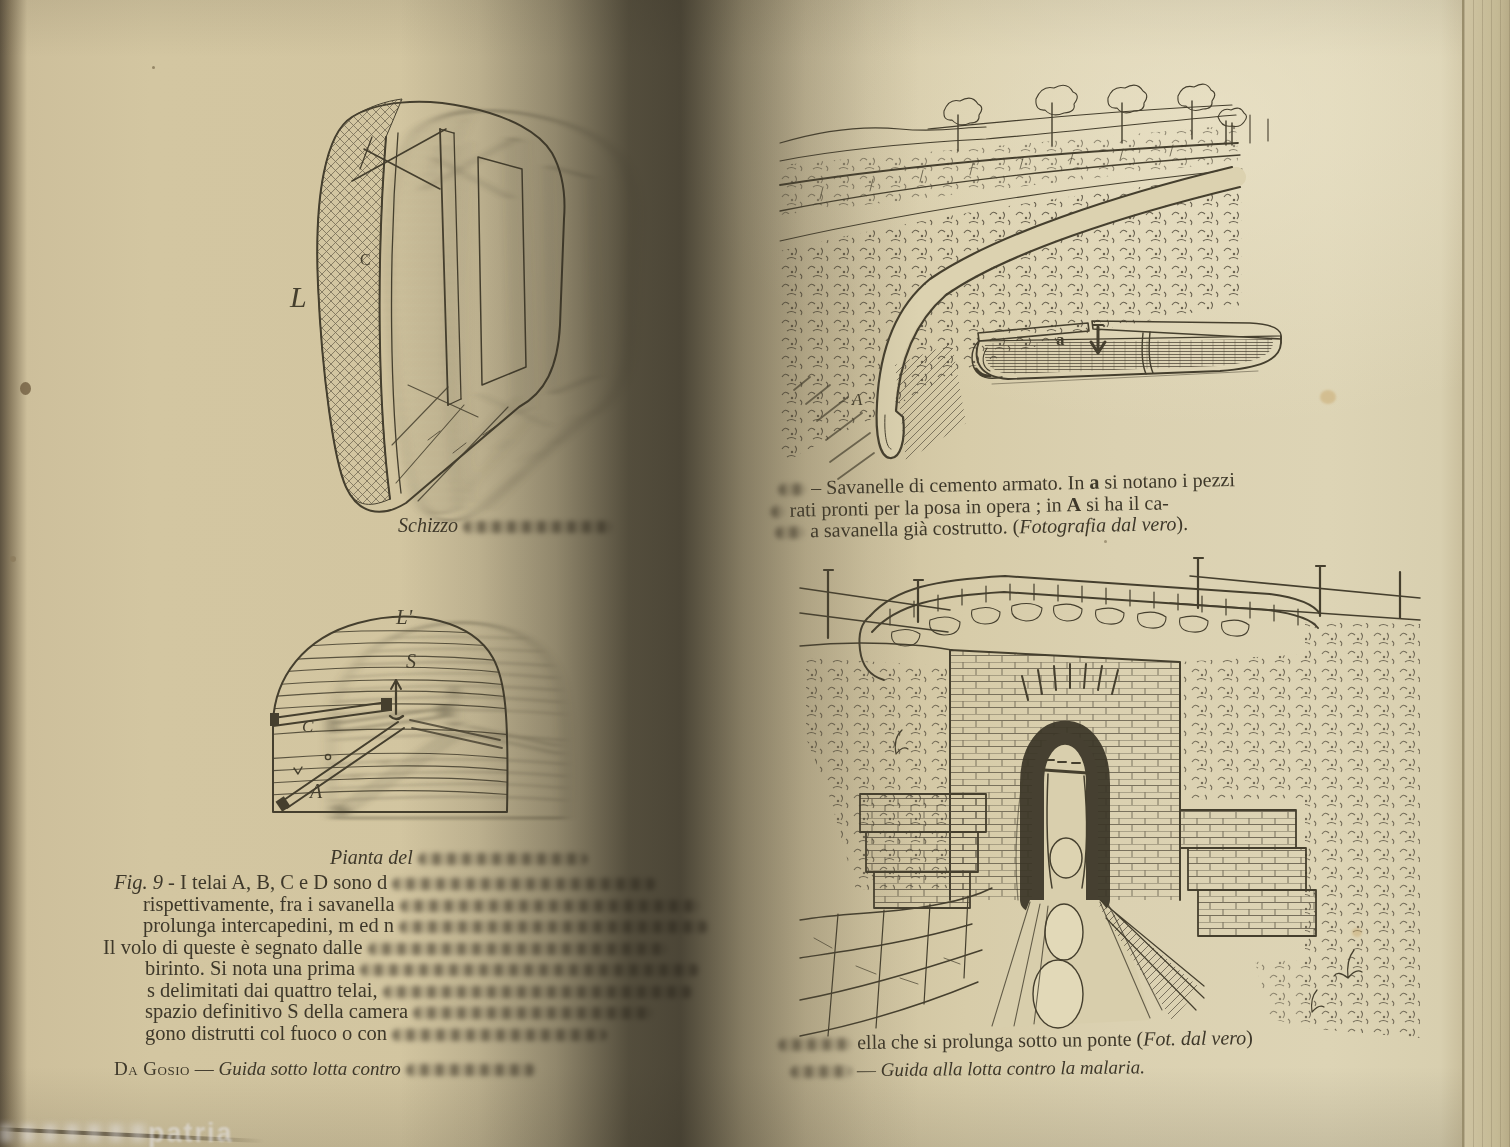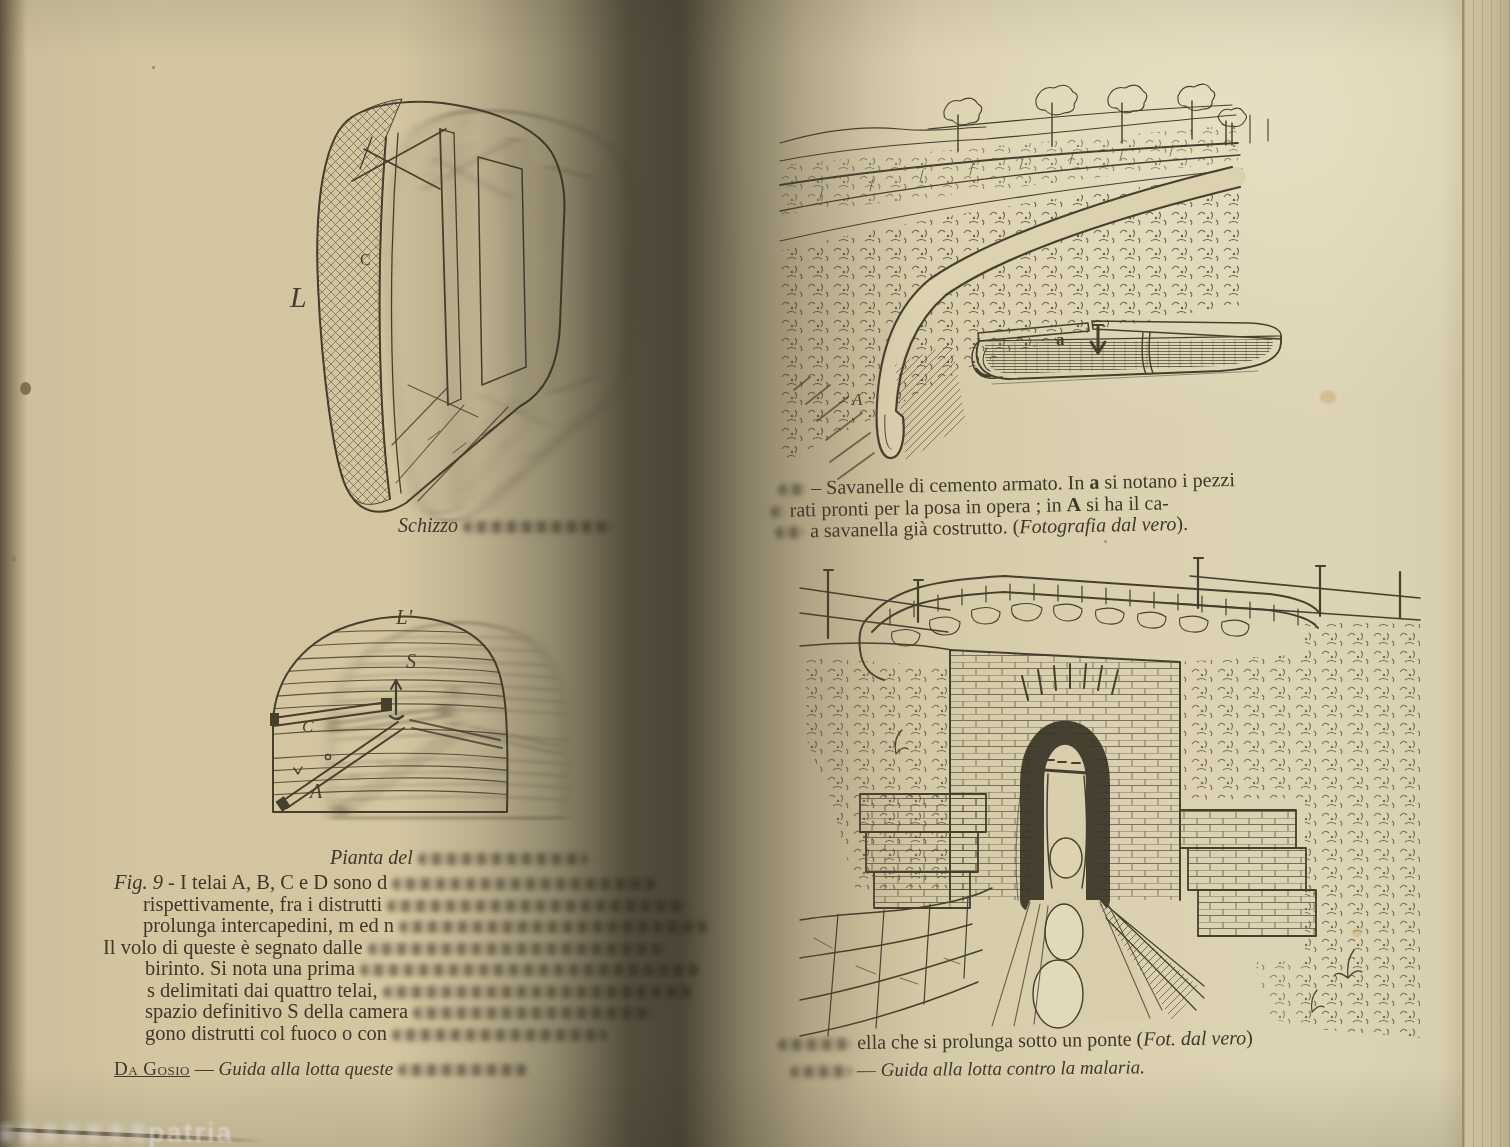--- a/index.html
+++ b/index.html
@@ -18,21 +18,21 @@
     background:linear-gradient(90deg,
       rgba(58,52,38,0) 0%, rgba(58,52,38,.14) 15%, rgba(52,47,35,.40) 30%,
       rgba(42,38,28,.74) 44%, rgba(40,36,27,.78) 54%, rgba(60,54,40,.48) 66%,
       rgba(82,74,56,.24) 78%, rgba(92,84,63,.08) 90%, rgba(92,84,63,0) 100%);}
   .page-edges{position:absolute;top:0;left:1462px;width:48px;height:100%;z-index:40;
     border-left:2px solid #9a8e6c;
     background:repeating-linear-gradient(90deg, rgba(125,112,84,.30) 0 1.5px, rgba(0,0,0,0) 1.5px 9px),
                linear-gradient(90deg,#cfc4a2,#c4b994 70%,#b4a884);}
   .caption{position:absolute;font-size:20px;line-height:21.5px;white-space:nowrap;z-index:10;}
   .it{font-style:italic;}
-  .sc{font-variant:small-caps;letter-spacing:.5px;text-decoration:underline;}
+  .sc{font-variant:small-caps;letter-spacing:.5px;}
   .b{font-weight:bold;}
   .smudge{display:inline-block;height:12px;border-radius:6px;filter:blur(2.4px);vertical-align:-1px;
     background:repeating-linear-gradient(90deg, rgba(60,52,38,.60) 0 7px, rgba(60,52,38,.18) 7px 15px);}
   .note{position:absolute;left:100px;top:872px;width:680px;font-size:20.5px;line-height:21.5px;z-index:10;}
   .note .nline{white-space:nowrap;}
   .spot{position:absolute;border-radius:50%;pointer-events:none;z-index:45;}
   .watermark{position:absolute;left:148px;top:1118px;z-index:60;
     font-family:"Liberation Sans",sans-serif;font-weight:bold;font-size:27px;letter-spacing:2px;
     color:rgba(235,235,245,.50);filter:blur(1px);}
   .wm-smear{position:absolute;left:0;top:1124px;width:150px;height:18px;z-index:60;filter:blur(3px);
@@ -148,21 +148,21 @@
   <div class="caption it" style="left:330px;top:847px;">
     <span>Pianta del</span>
     <span class="smudge" style="width:170px"></span>
   </div>
 
   <div class="note">
     <div class="nline" style="margin-left:14px">
       <span class="it">Fig. 9</span><span> - I telai A, B, C e D sono d</span>
       <span class="smudge" style="width:265px"></span></div>
     <div class="nline" style="margin-left:43px">
-      <span>rispettivamente, fra i distrutti</span>
+      <span>rispettivamente, fra i savanella</span>
       <span class="smudge" style="width:300px"></span></div>
     <div class="nline" style="margin-left:43px">
       <span>prolunga intercapedini, m ed n</span>
       <span class="smudge" style="width:310px"></span></div>
     <div class="nline" style="margin-left:3px">
       <span>Il volo di queste è segnato dalle</span>
       <span class="smudge" style="width:300px"></span></div>
     <div class="nline" style="margin-left:45px">
       <span>birinto. Si nota una prima</span>
       <span class="smudge" style="width:340px"></span></div>
@@ -173,21 +173,21 @@
       <span>spazio definitivo S della camera</span>
       <span class="smudge" style="width:240px"></span></div>
     <div class="nline" style="margin-left:45px">
       <span>gono distrutti col fuoco o con</span>
       <span class="smudge" style="width:215px"></span></div>
   </div>
 
   <div class="caption" style="left:114px;top:1058px;font-size:19px;">
     <span class="sc">Da Gosio</span>
     <span>—</span>
-    <span class="it">Guida alla lotta queste</span>
+    <span class="it">Guida sotto lotta contro</span>
     <span class="smudge" style="width:130px"></span>
   </div>
 
   <svg style="left:780px;top:65px" width="630" height="412" viewBox="0 0 630 412">
     <g id="f3m" class="ink" stroke-width="1.5">
       <path d="M0,78 C40,66 80,60 120,64 C160,68 182,62 206,62" stroke-width="1.2"></path>
       <path d="M0,96 C60,84 130,78 206,74 C280,68 360,58 456,50" stroke-width="1.2"></path>
       <path d="M148,64 C230,56 330,46 452,40" stroke-width="1.1"></path>
       <path d="M0,100 L456,60 L458,96 L0,150 Z" fill="url(#scrub)" stroke="none" opacity="0.7"></path>
 

